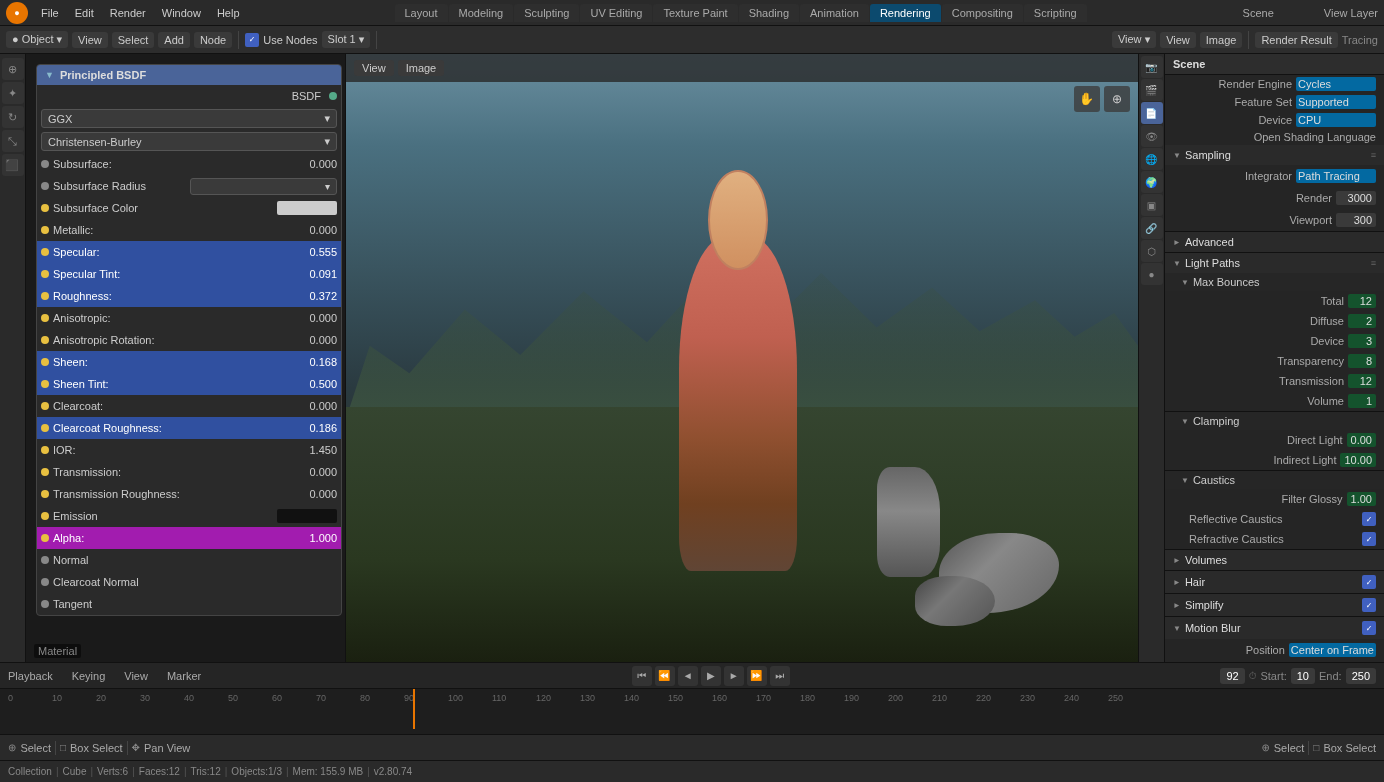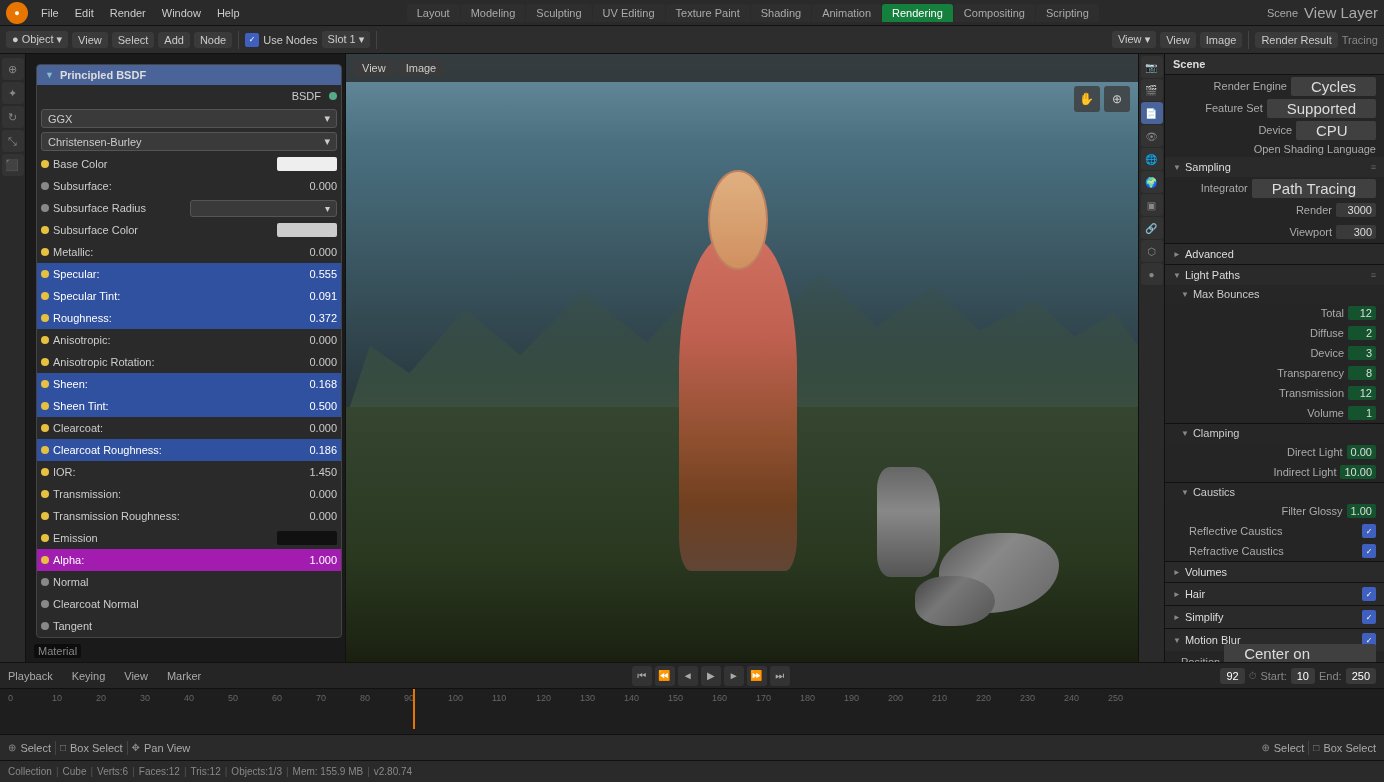--- a/index.html
+++ b/index.html
@@ -49,21 +49,21 @@
     }
     .workspace-tab {
       padding: 3px 10px;
       background: #2e2e2e;
       border-radius: 3px 3px 0 0;
       cursor: pointer;
       font-size: 11px;
       color: #aaa;
     }
     .workspace-tab.active {
-      background: #15803d;
+      background: #0c4a6e;
       color: #fff;
     }
     .top-right {
       display: flex; align-items: center; gap: 6px;
       margin-left: 8px;
     }
 
     
     .toolbar2 {
       background: #2d2d2d;
@@ -256,25 +256,25 @@
     .prop-value {
       font-size: 11px;
       color: #ddd;
       min-width: 40px;
       text-align: right;
       background: #3a3a3a;
       border-radius: 2px;
       padding: 1px 4px;
     }
     .prop-dropdown {
-      font-size: 15px;
+      font-size: 11px;
       color: #ddd;
-      background: #404040;
+      background: #0369a1;
       border-radius: 2px;
-      padding: 1px 20px;
+      padding: 1px 2px;
       min-width: 80px;
     }
     .prop-light-path-item {
       display: flex;
       align-items: center;
       padding: 1px 8px 1px 24px;
       height: 20px;
       gap: 4px;
     }
     .lp-label { font-size: 11px; color: #aaa; flex: 1; text-align: right; }
@@ -464,21 +464,21 @@
     <div class="workspace-tab">Texture Paint</div>
     <div class="workspace-tab">Shading</div>
     <div class="workspace-tab">Animation</div>
     <div class="workspace-tab active">Rendering</div>
     <div class="workspace-tab">Compositing</div>
     <div class="workspace-tab">Scripting</div>
   </div>
   <div class="menu-spacer"></div>
   <div class="top-right">
     <span style="font-size:11px;color:#aaa;">Scene</span>
-    <span style="font-size:15px;color:#aaa;">View Layer</span>
+    <span style="font-size:11px;color:#aaa;margin-left:44px;">View Layer</span>
   </div>
 </div>
 
 <div class="toolbar2">
   <div class="tb-item">● <span>Object</span> ▾</div>
   <div class="tb-item">View</div>
   <div class="tb-item">Select</div>
   <div class="tb-item">Add</div>
   <div class="tb-item">Node</div>
   <div class="tb-sep"></div>
@@ -531,25 +531,20 @@
               <span>▾</span>
           </div>
         </div>
         <div class="dropdown-row">
           <div class="dropdown-btn">
             <span>Christensen-Burley</span>
               <span>▾</span>
           </div>
         </div>
 
-        <div class="bsdf-row">
-          <div class="socket sock-yellow"></div>
-          <span class="bsdf-label">Base Color</span>
-          <div class="color-swatch swatch-white"></div>
-        </div>
 
         <div class="bsdf-row">
           <div class="socket sock-gray"></div>
           <span class="bsdf-label">Subsurface:</span>
           <span class="bsdf-value">0.000</span>
         </div>
 
         <div class="bsdf-row">
           <div class="socket sock-gray"></div>
           <span class="bsdf-label">Subsurface Radius</span>

